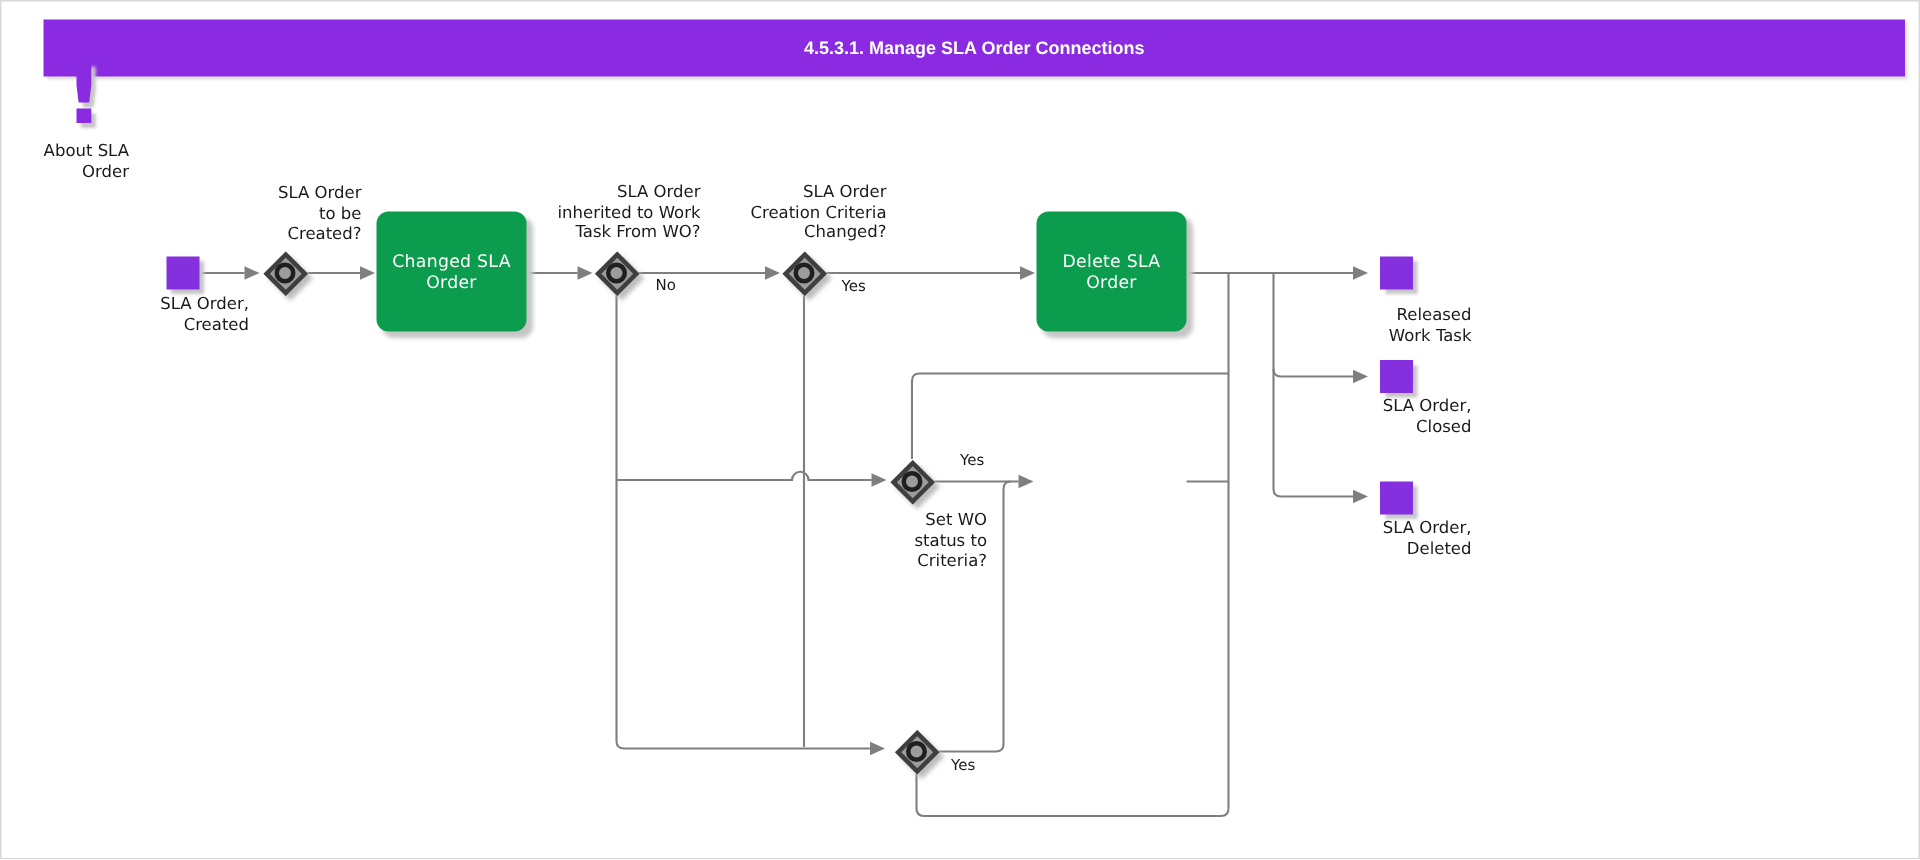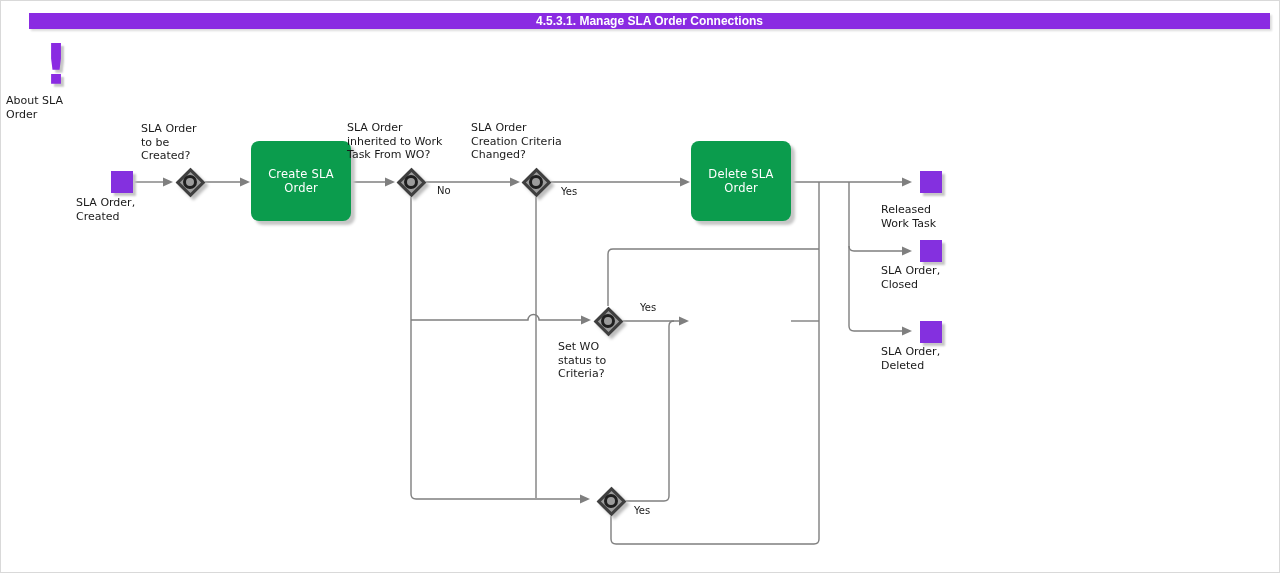--- a/index.html
+++ b/index.html
@@ -2,31 +2,31 @@
 <html style="--title-bar: #8A2BE2; --state: #8430DF; --activity: #0B9C4D; --line: #7f7f7f; --diamond-fill: #9c9c9c; --diamond-border: #3f3f3f; --text: #1a1a1a;"><head>
 <meta charset="utf-8">
 <style>
   html,body { margin:0; padding:0; background:#fff; }
   .frame {
     position:relative; width:1280px; height:573px; box-sizing:border-box;
     background:#fff; border:1px solid #d9d9d9; overflow:hidden;
     font-family:"DejaVu Sans", sans-serif; color:var(--text, #1a1a1a);
   }
   .titlebar {
-    position:absolute; left:28px; top:12px; width:1241px; height:16px;
+    position:absolute; left:28px; top:12px; width:1241px; height:38px;
     background:var(--title-bar, #8A2BE2); color:#fff;
     display:flex; align-items:center; justify-content:center;
     font-family:"Liberation Sans", sans-serif; font-size:12px; font-weight:bold;
     box-shadow:2px 2px 2px #dcdcdc;
   }
   .connectors { position:absolute; left:0; top:0; pointer-events:none; }
   .connectors path { fill:none; stroke:var(--line, #7f7f7f); stroke-width:1.4; }
   .connectors polygon { fill:var(--line, #7f7f7f); stroke:none; }
   .lbl {
-    position:absolute; font-size:11px; line-height:13.5px; text-align:left;
+    position:absolute; font-size:11px; line-height:13.5px; text-align:right;
     white-space:pre-line; color:var(--text, #1a1a1a);
   }
   .edge-lbl { position:absolute; font-size:10px; line-height:12px; color:var(--text, #1a1a1a); }
   .sq {
     position:absolute; width:22px; height:22px;
     background:var(--state, #8430DF); box-shadow:3px 3px 2px #c6c6c6;
   }
   .activity {
     position:absolute; width:100px; height:80px; border-radius:8px;
     background:var(--activity, #0B9C4D); color:#fff;
@@ -105,21 +105,21 @@
 
   <div class="diamond" style="left:174px; top:166px;">
     <div class="rot"></div>
     <div class="ring"></div>
   </div>
   <div class="lbl" style="left:140px; top:121px; width:100px;">SLA Order
 to be
 Created?</div>
 
   <div class="activity" style="left:250px; top:140px;">
-    <span>Create SLA
+    <span>Changed SLA
 Order</span>
   </div>
 
   <div class="diamond" style="left:395px; top:166px;">
     <div class="rot"></div>
     <div class="ring"></div>
   </div>
   <div class="lbl" style="left:346px; top:120px; width:120px;">SLA Order
 inherited to Work
 Task From WO?</div>

